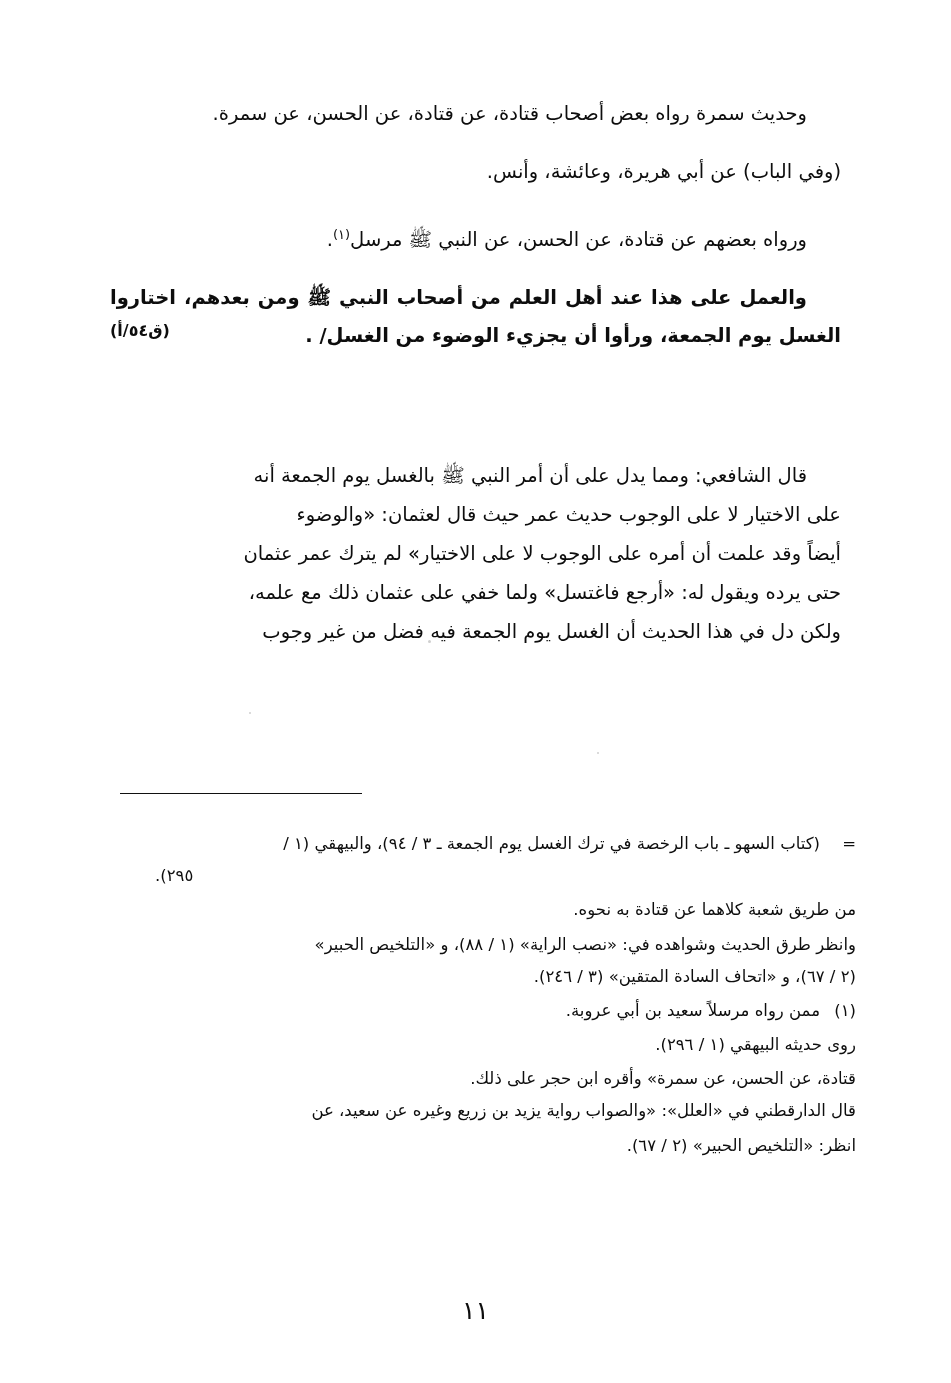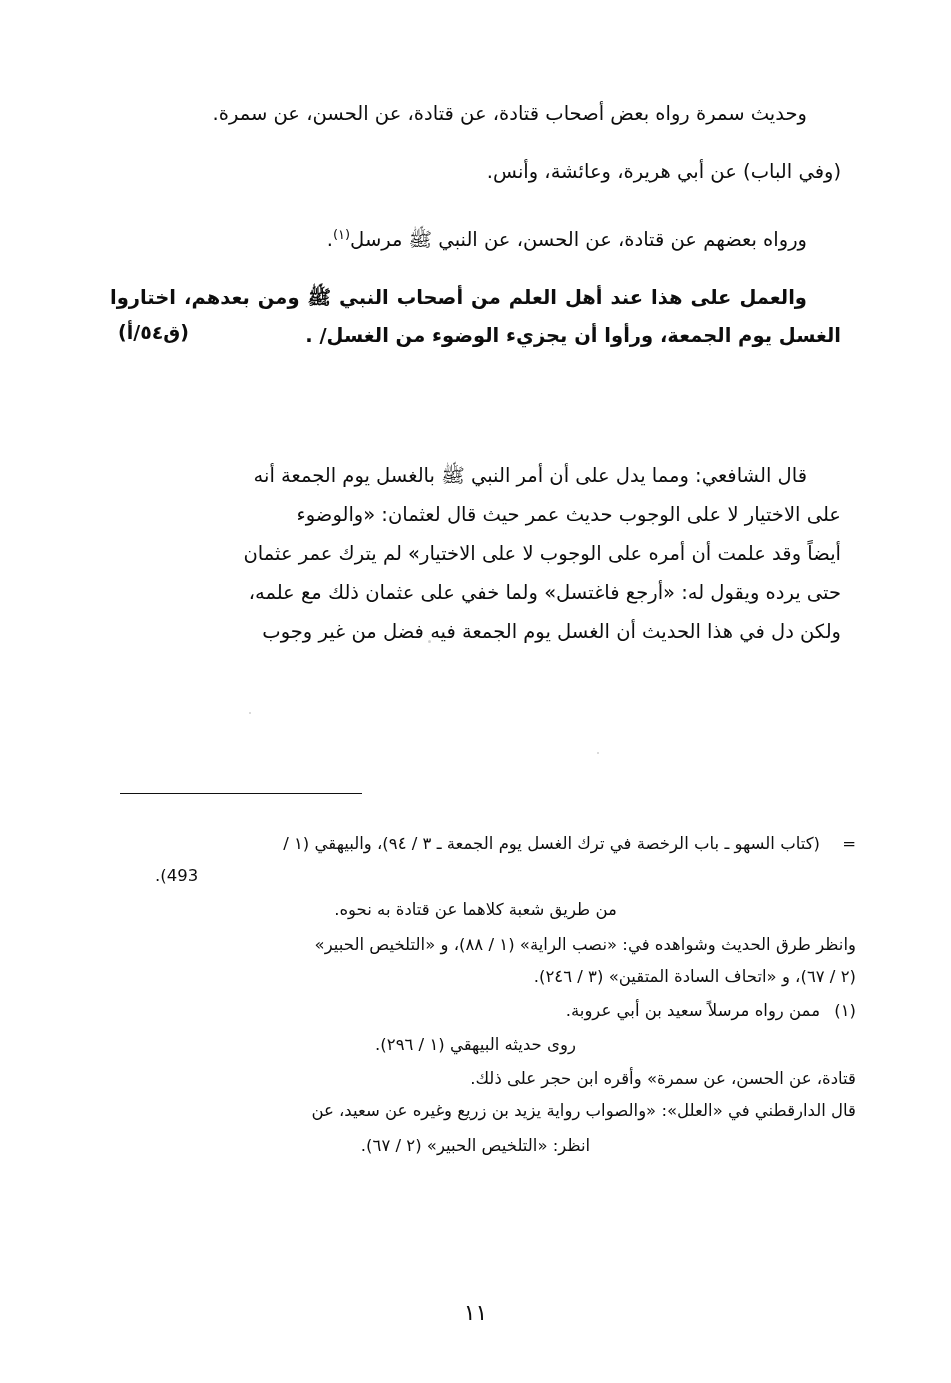--- a/index.html
+++ b/index.html
@@ -48,22 +48,22 @@
   }
 
   .sup {
     font-size: 13px;
     vertical-align: super;
   }
 
   
   .folio-mark {
     position: absolute;
-    left: 8px;
-    font-size: 19px;
+    left: 0;
+    font-size: 16px;
     white-space: nowrap;
   }
 
   .para-wrap {
     position: relative;
     font-weight: bold;
   }
 
   
   .block-shafii {
@@ -113,37 +113,36 @@
   }
   .fn-marker {
     flex: 0 0 auto;
     min-width: 22px;
   }
   .fn-text {
     flex: 1 1 auto;
     text-align: justify;
   }
   .fn-center {
-    text-align: center;
   }
   .fn-line {
     display: block;
   }
   .tail-left {
     text-align: left;
   }
 
   
   .page-number {
     position: absolute;
     bottom: 58px;
     left: 0;
     right: 0;
     text-align: center;
-    font-size: 22px;
+    font-size: 25px;
     letter-spacing: 1px;
   }
 
   
   .speck {
     position: absolute;
     background: #cfcfcf;
     border-radius: 50%;
   }
 </style>
@@ -184,21 +183,21 @@
 
   <div class="footnotes">
 
     <div class="fn">
       <div class="fn-row">
         <span class="fn-marker">=</span>
         <span class="fn-text">
           <span class="fn-line">(كتاب السهو ـ باب الرخصة في ترك الغسل يوم الجمعة ـ ٣ / ٩٤)، والبيهقي (١ /</span>
         </span>
       </div>
-      <div class="fn-line tail-left" style="padding-left:60px;">493).</div>
+      <div class="fn-line tail-left" style="padding-left:60px;">٢٩٥).</div>
     </div>
 
     <div class="fn fn-center">من طريق شعبة كلاهما عن قتادة به نحوه.</div>
 
     <div class="fn">
       <span class="fn-line">وانظر طرق الحديث وشواهده في: «نصب الراية» (١ / ٨٨)، و «التلخيص الحبير»</span>
       <span class="fn-line">(٢ / ٦٧)، و «اتحاف السادة المتقين» (٣ / ٢٤٦).</span>
     </div>
 
     <div class="fn">

